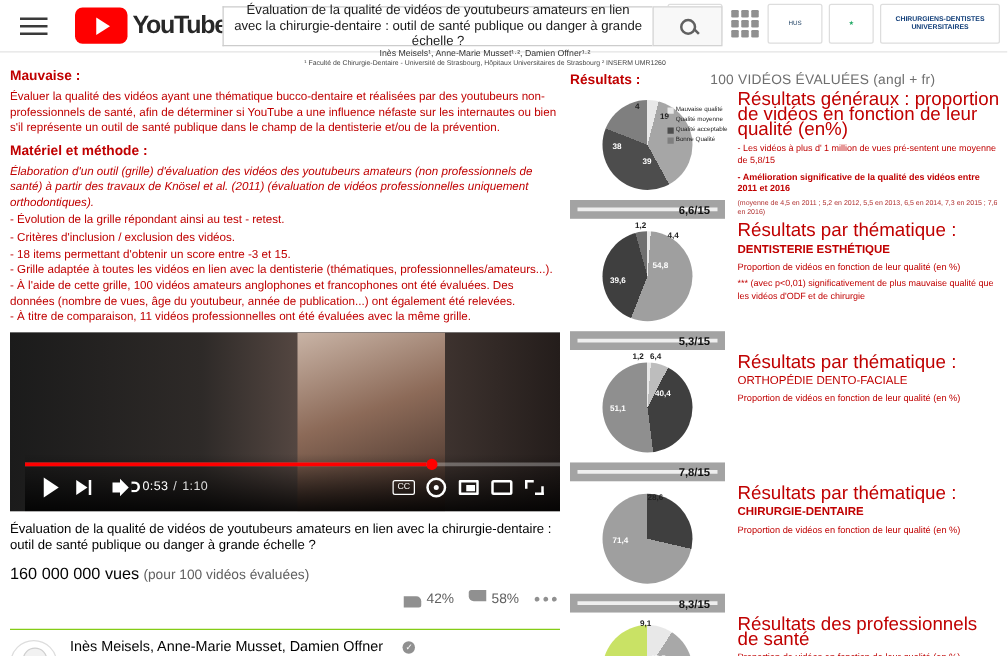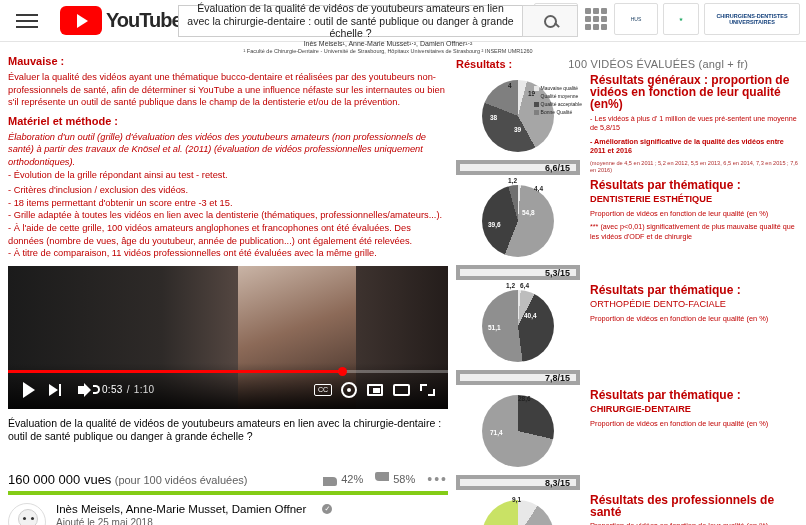--- a/index.html
+++ b/index.html
@@ -75,21 +75,21 @@
   }
   .player .portrait{
     position:absolute; right:92px; top:0; width:118px; height:143px;
     background:linear-gradient(160deg,#c9b4a6 0%,#8c6a58 45%,#3a2a24 100%);
   }
   .player .bg{
     position:absolute; inset:0;
     background:linear-gradient(90deg,#1b1b1b 0%,#2e2a28 35%,#5a4b45 55%,#241d1b 100%);
   }
   .ctrlbar{
-    position:absolute; left:0; right:0; bottom:0; height:46px;
+    position:absolute; left:12px; right:0; bottom:0; height:46px;
     background:linear-gradient(to top, rgba(0,0,0,0.85), rgba(0,0,0,0));
   }
   .progress{
     position:absolute; left:0; right:0; bottom:36px; height:3px; background:rgba(255,255,255,0.3);
   }
   .progress i{ position:absolute;left:0;top:0;bottom:0;width:75%;background:#ff0000;display:block;}
   .progress .knob{ position:absolute; left:75%; top:-3px; width:9px;height:9px;background:#ff0000;border-radius:50%;}
   .ctrls{ position:absolute; left:8px; right:8px; bottom:6px; display:flex; align-items:center; color:#fff;}
   .ctrls .t{ font-size:10px; margin-left:8px; letter-spacing:0.3px;}
   .icon-btn{ width:26px;height:26px; display:flex; align-items:center; justify-content:center; cursor:pointer;}
@@ -107,21 +107,21 @@
   .mini-ic{ width:16px;height:12px;border:2px solid #fff;border-radius:1px; position:relative;}
   .mini-ic:after{content:"";position:absolute;right:1px;bottom:1px;width:7px;height:5px;background:#fff;}
   .tv-ic{ width:17px;height:12px;border:2px solid #fff;border-radius:2px;}
   .full-ic{ width:15px;height:12px; position:relative;}
   .full-ic:before,.full-ic:after{content:"";position:absolute;width:5px;height:5px;border:2px solid #fff;}
   .full-ic:before{left:0;top:0;border-right:none;border-bottom:none;}
   .full-ic:after{right:0;bottom:0;border-left:none;border-top:none;}
 
   
   .vid-title{ font-size:10.5px; color:#030303; line-height:13.5px; margin-top:8px;}
-  .meta-row{ display:flex; align-items:flex-end; margin-top:7px; padding-bottom:4px; border-bottom:4px solid #84cc16;}
+  .meta-row{ display:flex; align-items:flex-start; margin-top:7px; padding-bottom:16px; border-bottom:1px solid #84cc16;}
   .views{ font-size:12px; color:#606060;}
   .views b{ color:#030303; font-weight:normal; font-size:13px;}
   .ratings{ margin-left:auto; display:flex; align-items:center; gap:12px; color:#606060; font-size:11px;margin-top:20px;}
   .thumb{ width:14px;height:14px; position:relative; display:inline-block;}
   .thumb:before{content:"";position:absolute;left:0;bottom:0;width:5px;height:9px;background:#909090;}
   .thumb:after{content:"";position:absolute;left:5px;bottom:0;width:9px;height:9px;background:#909090;border-radius:0 4px 2px 0;}
   .thumb.down{ transform:rotate(180deg);}
   .dots{ letter-spacing:2px; color:#909090; font-size:14px;}
 
   
@@ -147,26 +147,26 @@
   .row{ display:flex; margin-top:4px; }
   .chartcell{ width:128px; flex:none; position:relative;}
   .chartbox{ width:124px; height:84px; background:#fff; position:relative; }
   .pie{ position:absolute; left:26px; top:6px; width:72px;height:72px;border-radius:50%;}
   .legend{ position:absolute; right:-2px; top:10px; font-size:5px; line-height:8px; color:#222;}
   .legend div{ display:flex; align-items:center; gap:2px; white-space:nowrap;}
   .sw{ width:5px;height:5px; display:inline-block;}
   .pielab{ position:absolute; font-size:6.5px; color:#fff; font-weight:bold;}
   .pielab.dark{ color:#222; }
   .scorebar{
-    width:124px; height:15px; background:#eeeeee; border:4px solid #a3a3a3;
+    width:124px; height:15px; background:#eeeeee; border:6px solid #a3a3a3;
     display:flex; align-items:center; justify-content:flex-end; padding-right:6px;
     font-size:9px; font-weight:bold; color:#111; margin-top:2px;
   }
   .txtcell{ flex:1; padding-left:6px; }
-  .r-title{ font-weight:bold; font-size:12px; color:#c00000; line-height:12px;}
+  .r-title{ font-weight:normal; font-size:15px; color:#c00000; line-height:12px;}
   .r-sub{ font-size:9.2px; color:#c00000; line-height:11.5px; margin-top:3px;}
   .r-note{ font-size:7.2px; color:#c00000; line-height:9.4px; margin-top:4px;}
   .r-note.tiny{ font-size:5.6px; line-height:7.4px; color:#b03030;}
   .r-note2{ font-size:7.4px; color:#c00000; line-height:9.6px; margin-top:3px;}
   .nvid{ font-size:7.5px; color:#444; margin-top:3px;}
 </style>
 </head>
 <body>
 
 <div class="topbar">

